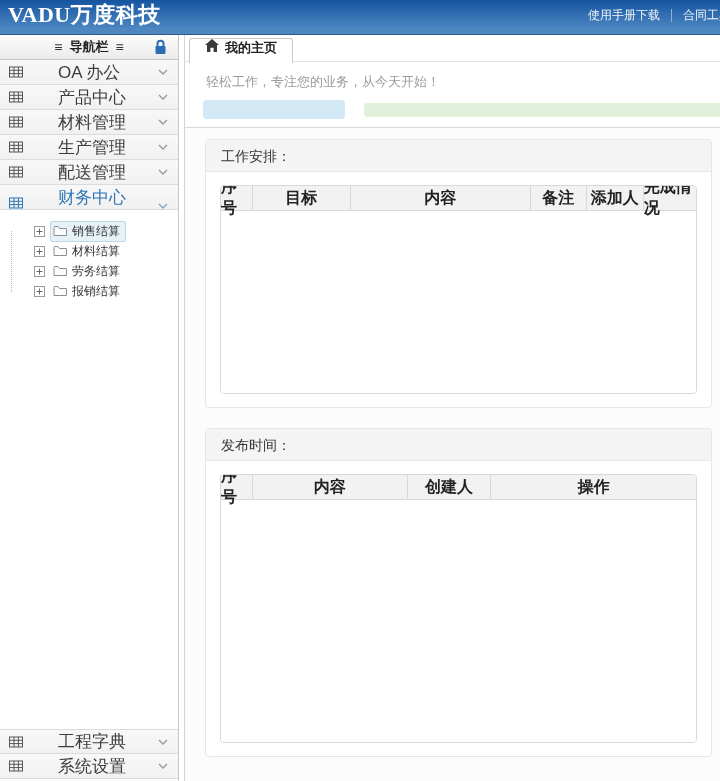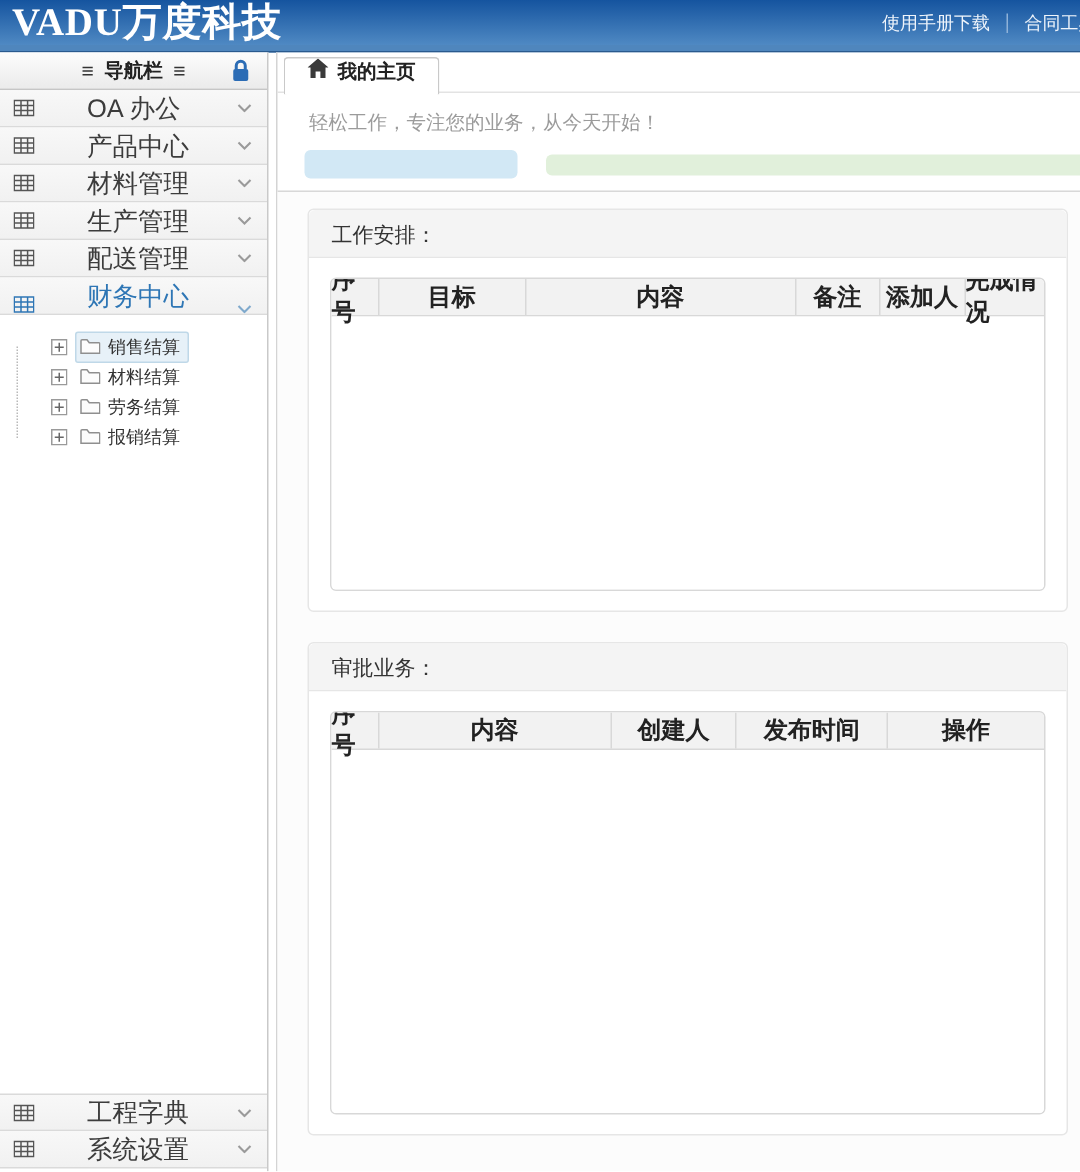--- a/index.html
+++ b/index.html
@@ -8,21 +8,21 @@
     position:relative; width:720px; height:781px; overflow:hidden;
     background:#fff; font-family:"Liberation Sans","DejaVu Sans",sans-serif;
     -webkit-font-smoothing:antialiased;
   }
 
   
   .topbar { position:absolute; left:0; top:0; width:100%; height:30px;
     background:linear-gradient(#15549f,#4f89c3); }
   .logo { position:absolute; left:8px; top:0px; height:30px; line-height:30px;
     font-family:"Liberation Serif","DejaVu Serif",serif; font-weight:bold;
-    font-size:26px; color:#fff; letter-spacing:.5px; white-space:nowrap; }
+    font-size:22px; color:#fff; letter-spacing:.5px; white-space:nowrap; }
   .top-links { position:absolute; left:588px; top:0; height:30px; display:flex;
     align-items:center; color:#eef4fb; font-size:12px; white-space:nowrap; }
   .top-links a { color:#eef4fb; text-decoration:none; cursor:pointer; }
   .vsep { width:1px; height:13px; background:#8fb2d8; margin:0 11px; }
   .topstrip { position:absolute; left:0; top:30px; width:100%; height:5px;
     background:#4f86bd; border-bottom:1px solid #2a5a8e; }
 
   
   .sidebar { position:absolute; left:0; top:35px; width:179px; height:746px;
     background:#fff; border-right:1px solid #c9c9c9; }
@@ -287,28 +287,27 @@
               <div class="xt-cell c3">备注</div>
               <div class="xt-cell c4">添加人</div>
               <div class="xt-cell c5">完成情况</div>
             </div>
             <div class="xt-body h1"></div>
           </div>
         </div>
       </div>
 
       <div class="panel">
-        <div class="panel-heading">审批业务：</div>
+        <div class="panel-heading">发布时间：</div>
         <div class="panel-body">
           <div class="xtable t2">
             <div class="xt-head">
               <div class="xt-cell c0">序号</div>
               <div class="xt-cell c1">内容</div>
               <div class="xt-cell c2">创建人</div>
-              <div class="xt-cell c3">发布时间</div>
               <div class="xt-cell c4">操作</div>
             </div>
             <div class="xt-body h2"></div>
           </div>
         </div>
       </div>
 
     </div>
   </div>
 </div>

